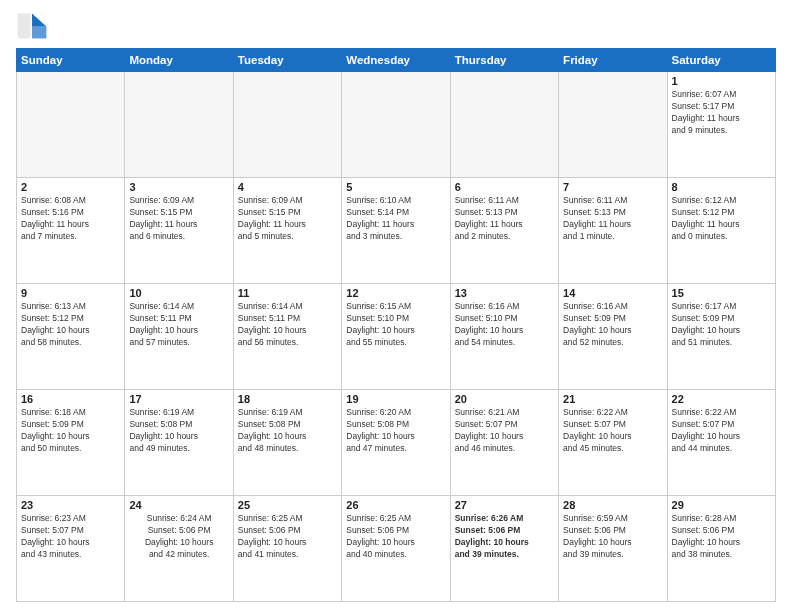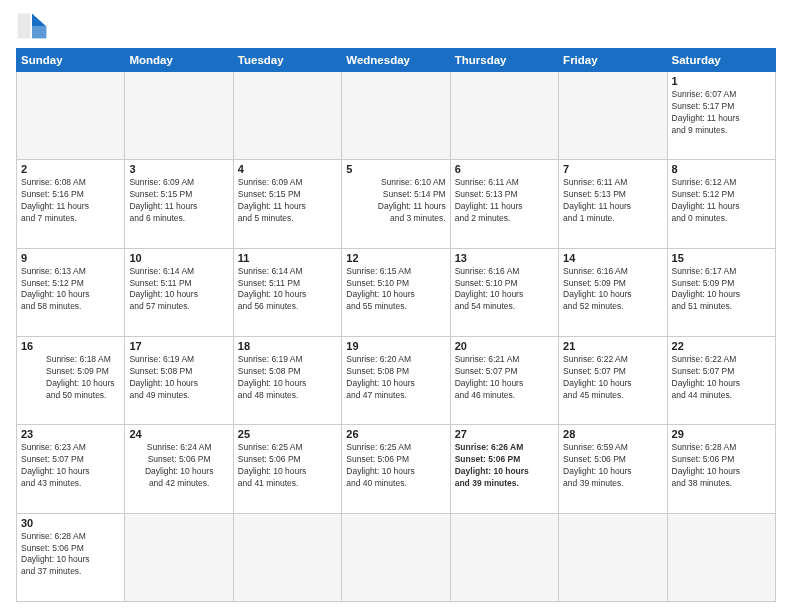--- a/index.html
+++ b/index.html
@@ -163,21 +163,21 @@
           </td>
           <td>
             <div class="day-number">4</div>
             <div class="day-info" style="white-space: pre-line;">Sunrise: 6:09 AM
 Sunset: 5:15 PM
 Daylight: 11 hours
 and 5 minutes.</div>
           </td>
           <td>
             <div class="day-number">5</div>
-            <div class="day-info" style="white-space: pre-line; text-align: right;">Sunrise: 6:10 AM
+            <div class="day-info" style="white-space: pre-line;">Sunrise: 6:10 AM
 Sunset: 5:14 PM
 Daylight: 11 hours
 and 3 minutes.</div>
           </td>
           <td>
             <div class="day-number">6</div>
             <div class="day-info" style="white-space: pre-line;">Sunrise: 6:11 AM
 Sunset: 5:13 PM
 Daylight: 11 hours
 and 2 minutes.</div>
@@ -244,21 +244,21 @@
             <div class="day-number">15</div>
             <div class="day-info" style="white-space: pre-line;">Sunrise: 6:17 AM
 Sunset: 5:09 PM
 Daylight: 10 hours
 and 51 minutes.</div>
           </td>
         </tr>
         <tr>
           <td>
             <div class="day-number">16</div>
-            <div class="day-info" style="white-space: pre-line; margin-left: 25px;">Sunrise: 6:18 AM
+            <div class="day-info" style="white-space: pre-line;">Sunrise: 6:18 AM
 Sunset: 5:09 PM
 Daylight: 10 hours
 and 50 minutes.</div>
           </td>
           <td>
             <div class="day-number">17</div>
             <div class="day-info" style="white-space: pre-line;">Sunrise: 6:19 AM
 Sunset: 5:08 PM
 Daylight: 10 hours
 and 49 minutes.</div>
@@ -342,31 +342,16 @@
 Daylight: 10 hours
 and 39 minutes.</div>
           </td>
           <td>
             <div class="day-number">29</div>
             <div class="day-info" style="white-space: pre-line;">Sunrise: 6:28 AM
 Sunset: 5:06 PM
 Daylight: 10 hours
 and 38 minutes.</div>
           </td>
-        </tr>
-        <tr class="last-row">
-          <td>
-            <div class="day-number">30</div>
-            <div class="day-info" style="white-space: pre-line;">Sunrise: 6:28 AM
-Sunset: 5:06 PM
-Daylight: 10 hours
-and 37 minutes.</div>
-          </td>
-          <td class="empty"></td>
-          <td class="empty"></td>
-          <td class="empty"></td>
-          <td class="empty"></td>
-          <td class="empty"></td>
-          <td class="empty"></td>
         </tr>
       </tbody>
   </table>
 </div>
 
 </body></html>

